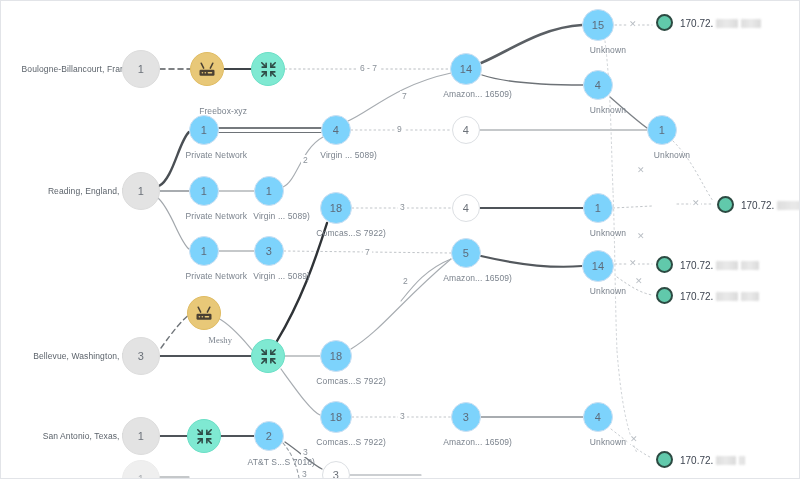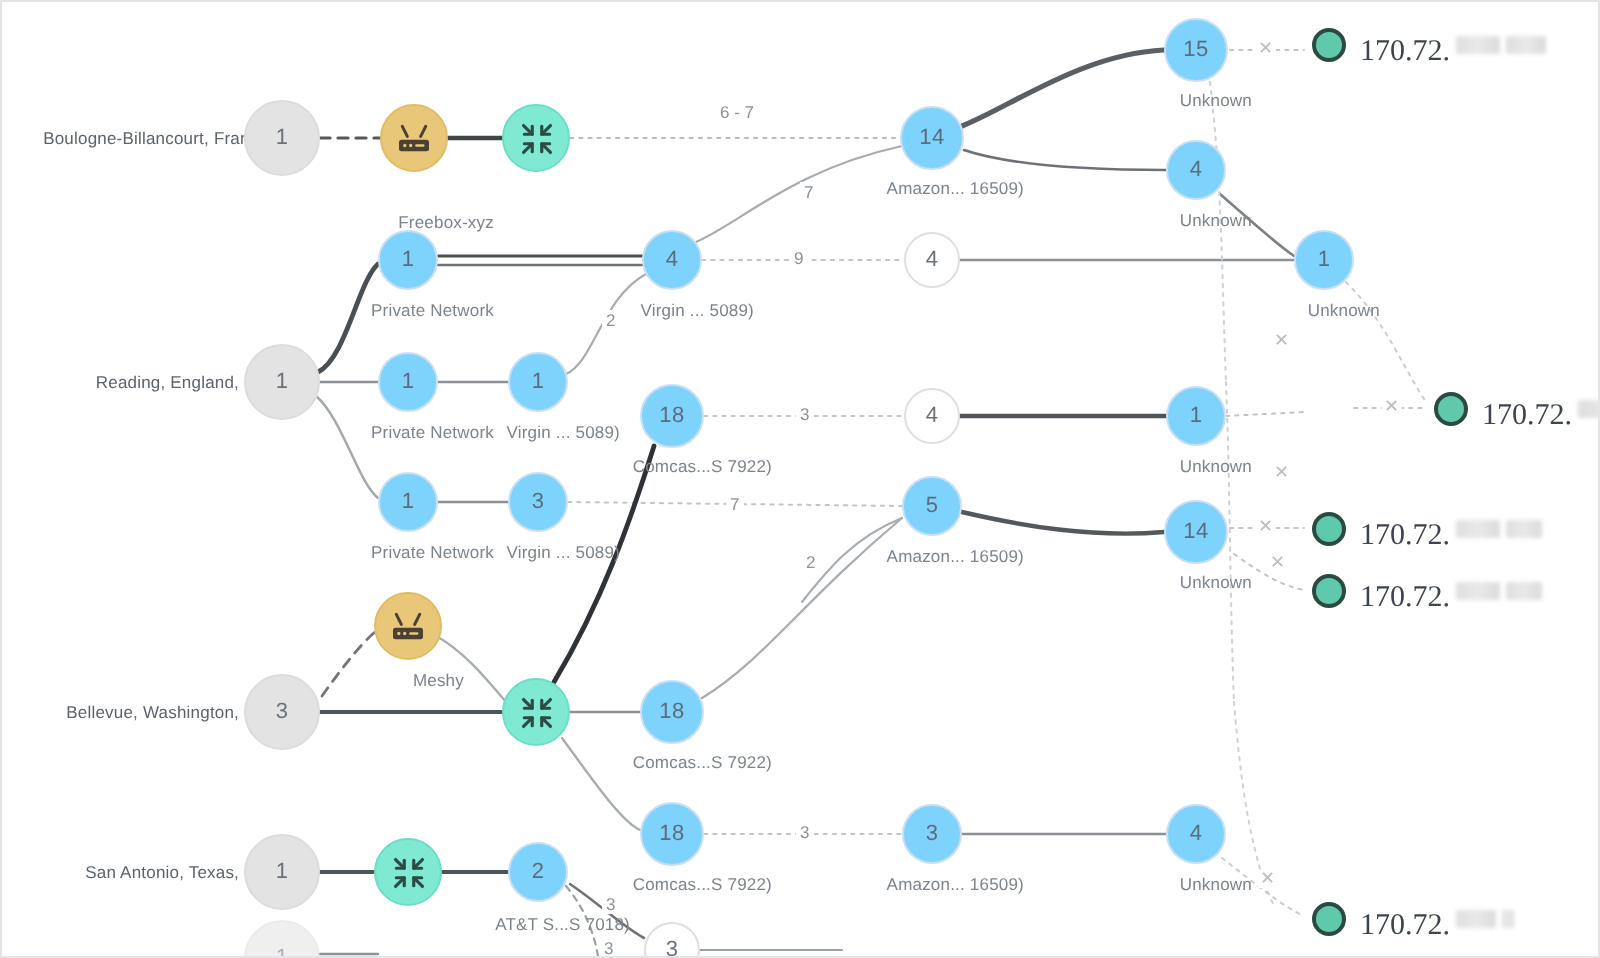--- a/index.html
+++ b/index.html
@@ -84,26 +84,26 @@
   .elabel {
     position: absolute;
     font-size: 8.5px;
     color: #8a9199;
     background: #ffffff;
     padding: 0 2px;
     white-space: nowrap;
   }
   .iplabel {
     position: absolute;
-    font-size: 15px;
+    font-size: 10px;
     color: #3d4450;
     white-space: nowrap;
     display: flex;
+    align-items: center;
     gap: 0px;
-    font-family: Liberation Serif, serif;
   }
   .ipred {
     display: inline-block;
     height: 9px;
     margin-left: 3px;
     border-radius: 1px;
     background: linear-gradient(90deg,#d8d8d8 0%,#e6e6e6 50%,#d4d4d4 100%);
     filter: blur(1.1px);
     opacity: .85;
   }
@@ -272,21 +272,21 @@
       <svg class="icon-svg" width="20" height="20" viewBox="0 0 24 24" fill="none" stroke="#4a4033" stroke-width="1.8" stroke-linecap="round">
         <rect x="3" y="13" width="18" height="7" rx="1.5" fill="#4a4033" stroke="none"></rect>
         <line x1="6.5" y1="16.5" x2="6.5" y2="16.5" stroke="#e8c878" stroke-width="2"></line>
         <line x1="10" y1="16.5" x2="10" y2="16.5" stroke="#e8c878" stroke-width="2"></line>
         <line x1="13.5" y1="16.5" x2="17.5" y2="16.5" stroke="#e8c878" stroke-width="1.6"></line>
         <path d="M8 11 L5 5"></path>
           <path d="M16 11 L19 5"></path>
       </svg>
     </span>
   </div>
-  <div class="nlabel" style="left:176px;top:334px;width:55px;">Meshy</div>
+  <div class="nlabel" style="left:176px;top:334px;width:55px;font-family:Liberation Serif, serif;">Meshy</div>
 
   <div class="node probe" style="left:250px;top:338px;width:34px;height:34px;">
     <span>
       <svg class="icon-svg" width="19" height="19" viewBox="0 0 24 24" fill="none" stroke="#2e4a45" stroke-width="2" stroke-linecap="round" stroke-linejoin="round">
         <path d="M4 9 L9 9 L9 4"></path>
           <path d="M3.5 3.5 L9 9"></path>
         <path d="M20 9 L15 9 L15 4"></path>
           <path d="M20.5 3.5 L15 9"></path>
         <path d="M4 15 L9 15 L9 20"></path>
           <path d="M3.5 20.5 L9 15"></path>
@@ -448,21 +448,21 @@
 
     <div class="node target" style="left:655px;top:450px;width:17px;height:17px;"></div>
     <div class="iplabel" style="left:679px;top:454px;">
       <span>170.72.</span>
       <span class="ipred" style="width:20px;"></span>
       <span class="ipred" style="width:6px;"></span>
     </div>
   </div>
 
   <div>
-    <div class="elabel" style="left:357px;top:50px;">6 - 7</div>
+    <div class="elabel" style="left:357px;top:62px;">6 - 7</div>
     <div class="elabel" style="left:399px;top:90px;">7</div>
     <div class="elabel" style="left:394px;top:123px;">9</div>
     <div class="elabel" style="left:300px;top:154px;">2</div>
     <div class="elabel" style="left:397px;top:201px;">3</div>
     <div class="elabel" style="left:362px;top:246px;">7</div>
     <div class="elabel" style="left:400px;top:275px;">2</div>
     <div class="elabel" style="left:397px;top:410px;">3</div>
     <div class="elabel" style="left:300px;top:446px;">3</div>
     <div class="elabel" style="left:299px;top:468px;">3</div>
   </div>

